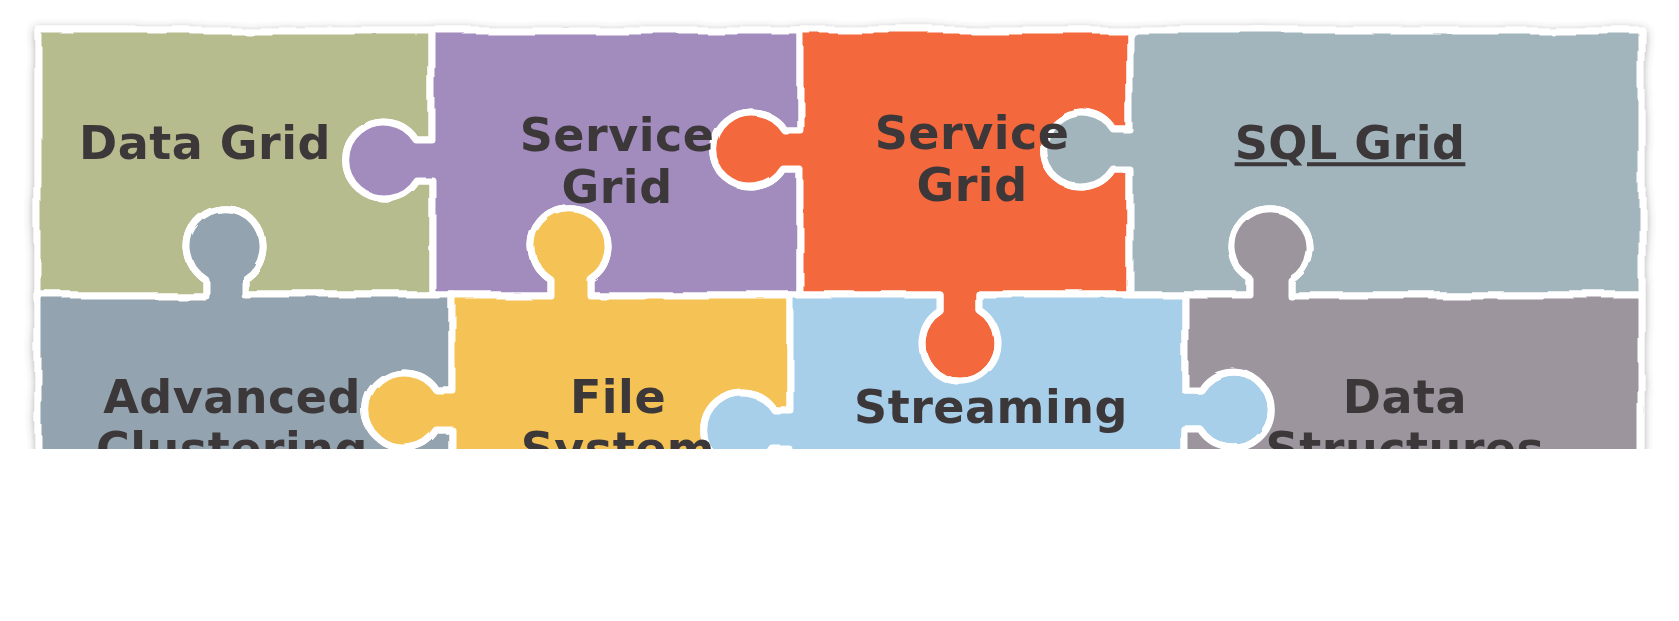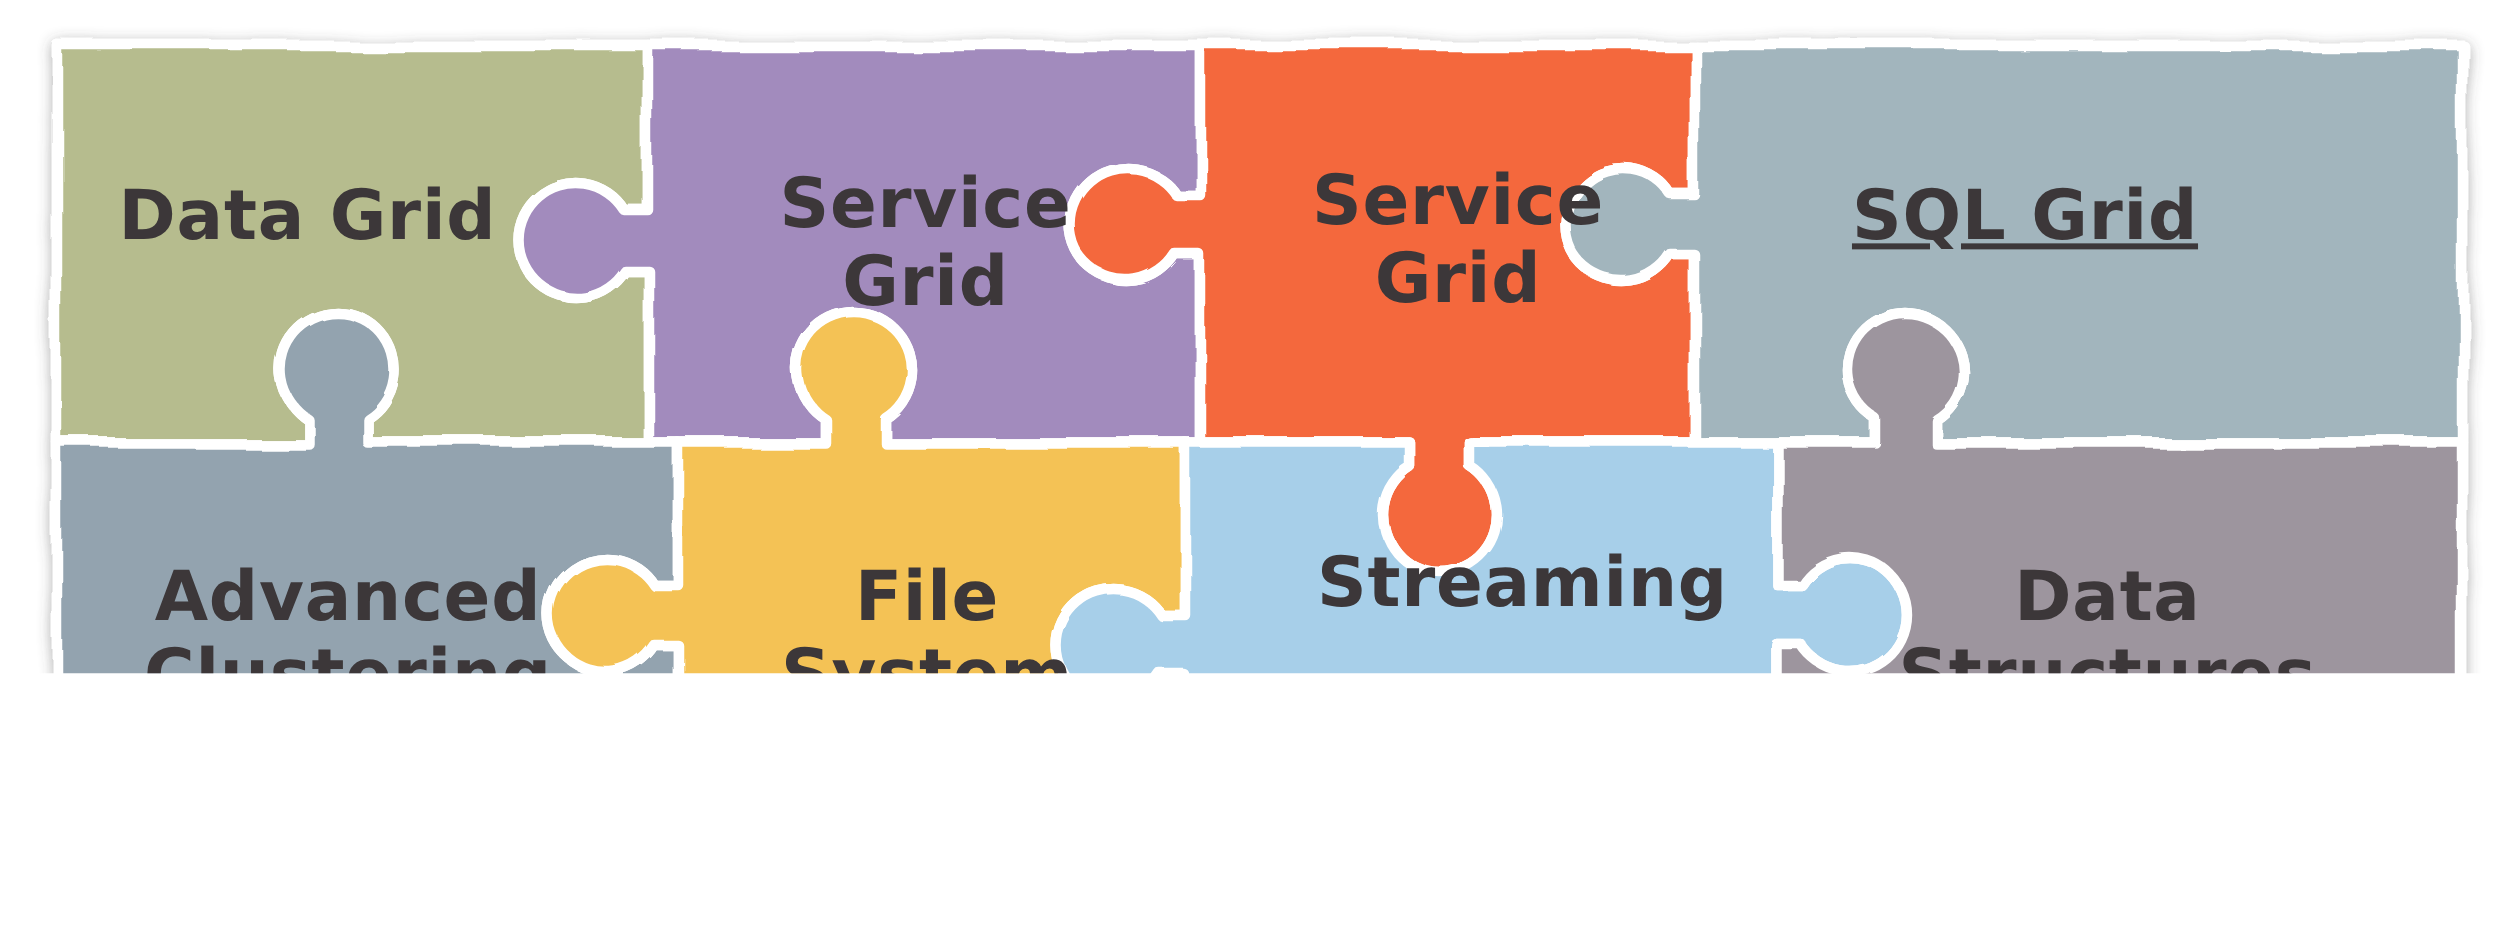--- a/index.html
+++ b/index.html
@@ -79,18 +79,18 @@
 Grid</div>
 
   <div class="lbl" style="left:1350px; top:144px;text-decoration:underline;">SQL Grid</div>
 
   <div class="lbl" style="left:232px; top:424px;">Advanced
 Clustering</div>
 
   <div class="lbl" style="left:618px; top:424px;">File
 System</div>
 
-  <div class="lbl" style="left:991px; top:389px;margin-left:24px;">Streaming</div>
+  <div class="lbl" style="left:991px; top:408px;">Streaming</div>
 
   <div class="lbl" style="left:1405px; top:424px;">Data
 Structures</div>
 
 </div>
 
 </body></html>

